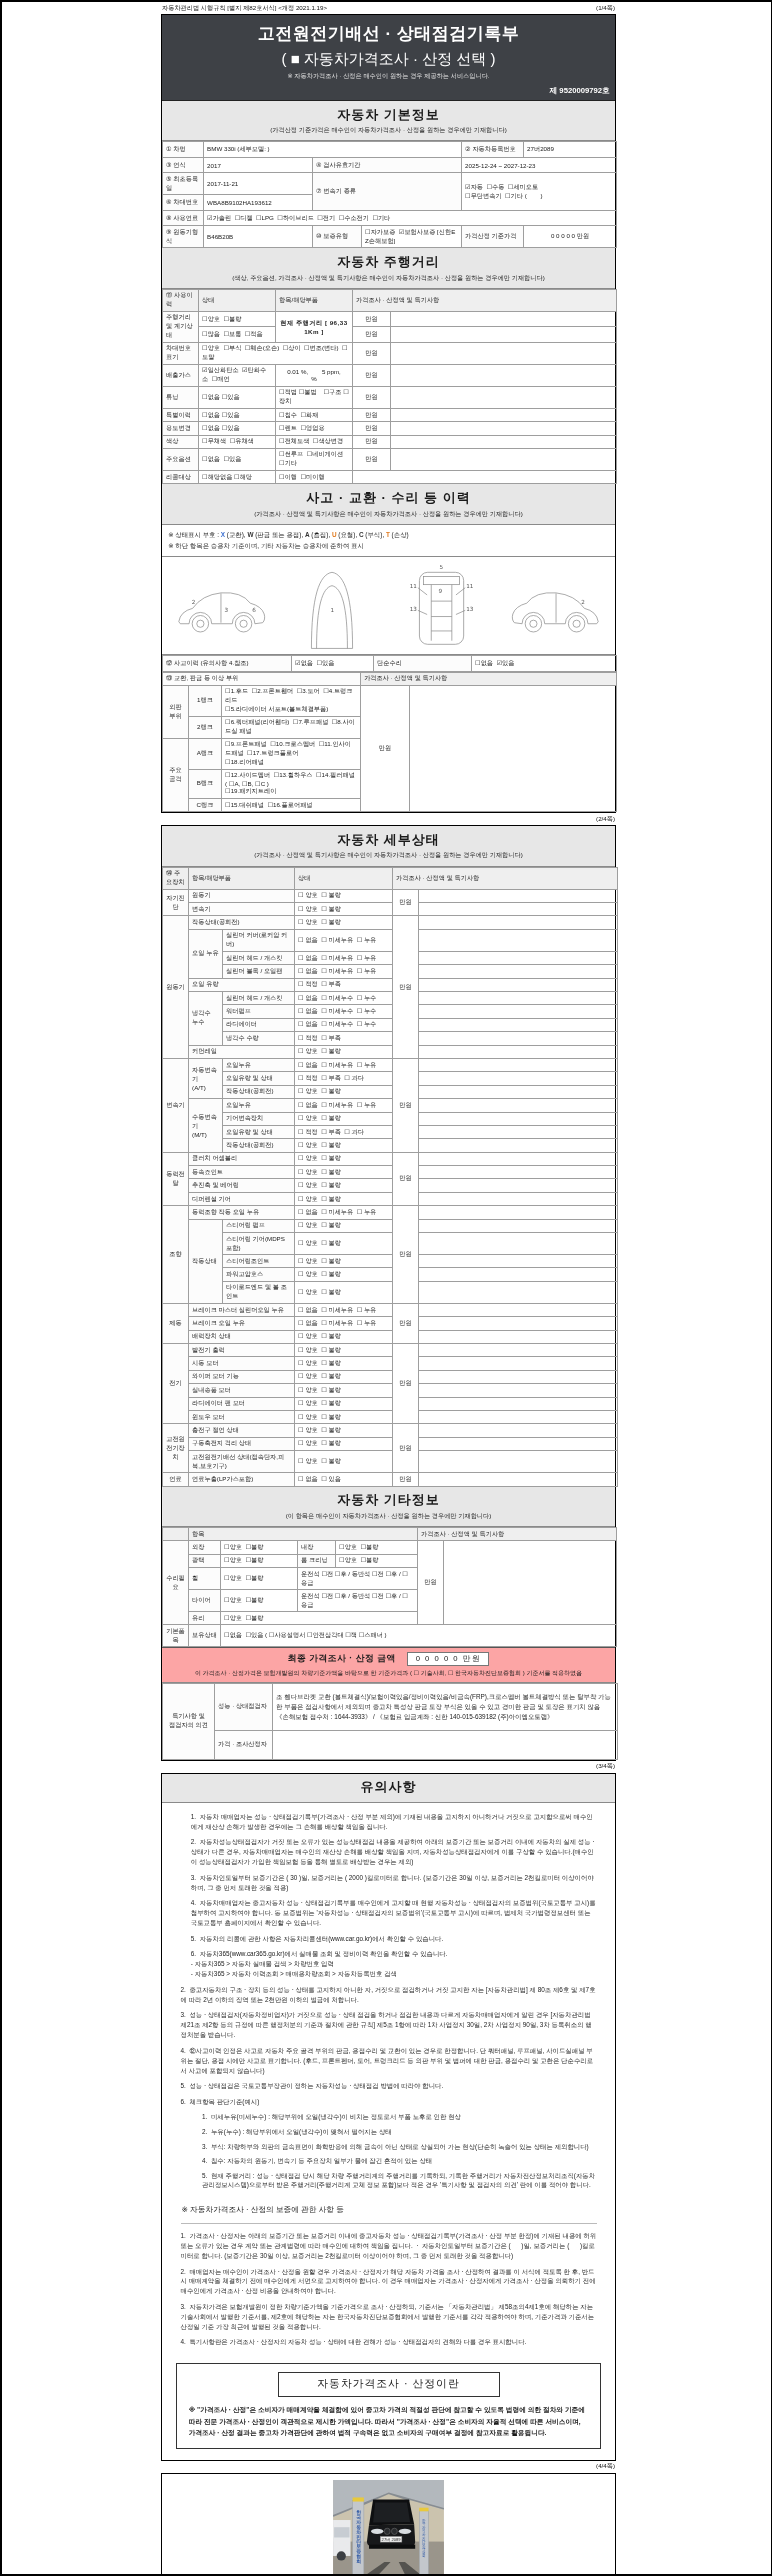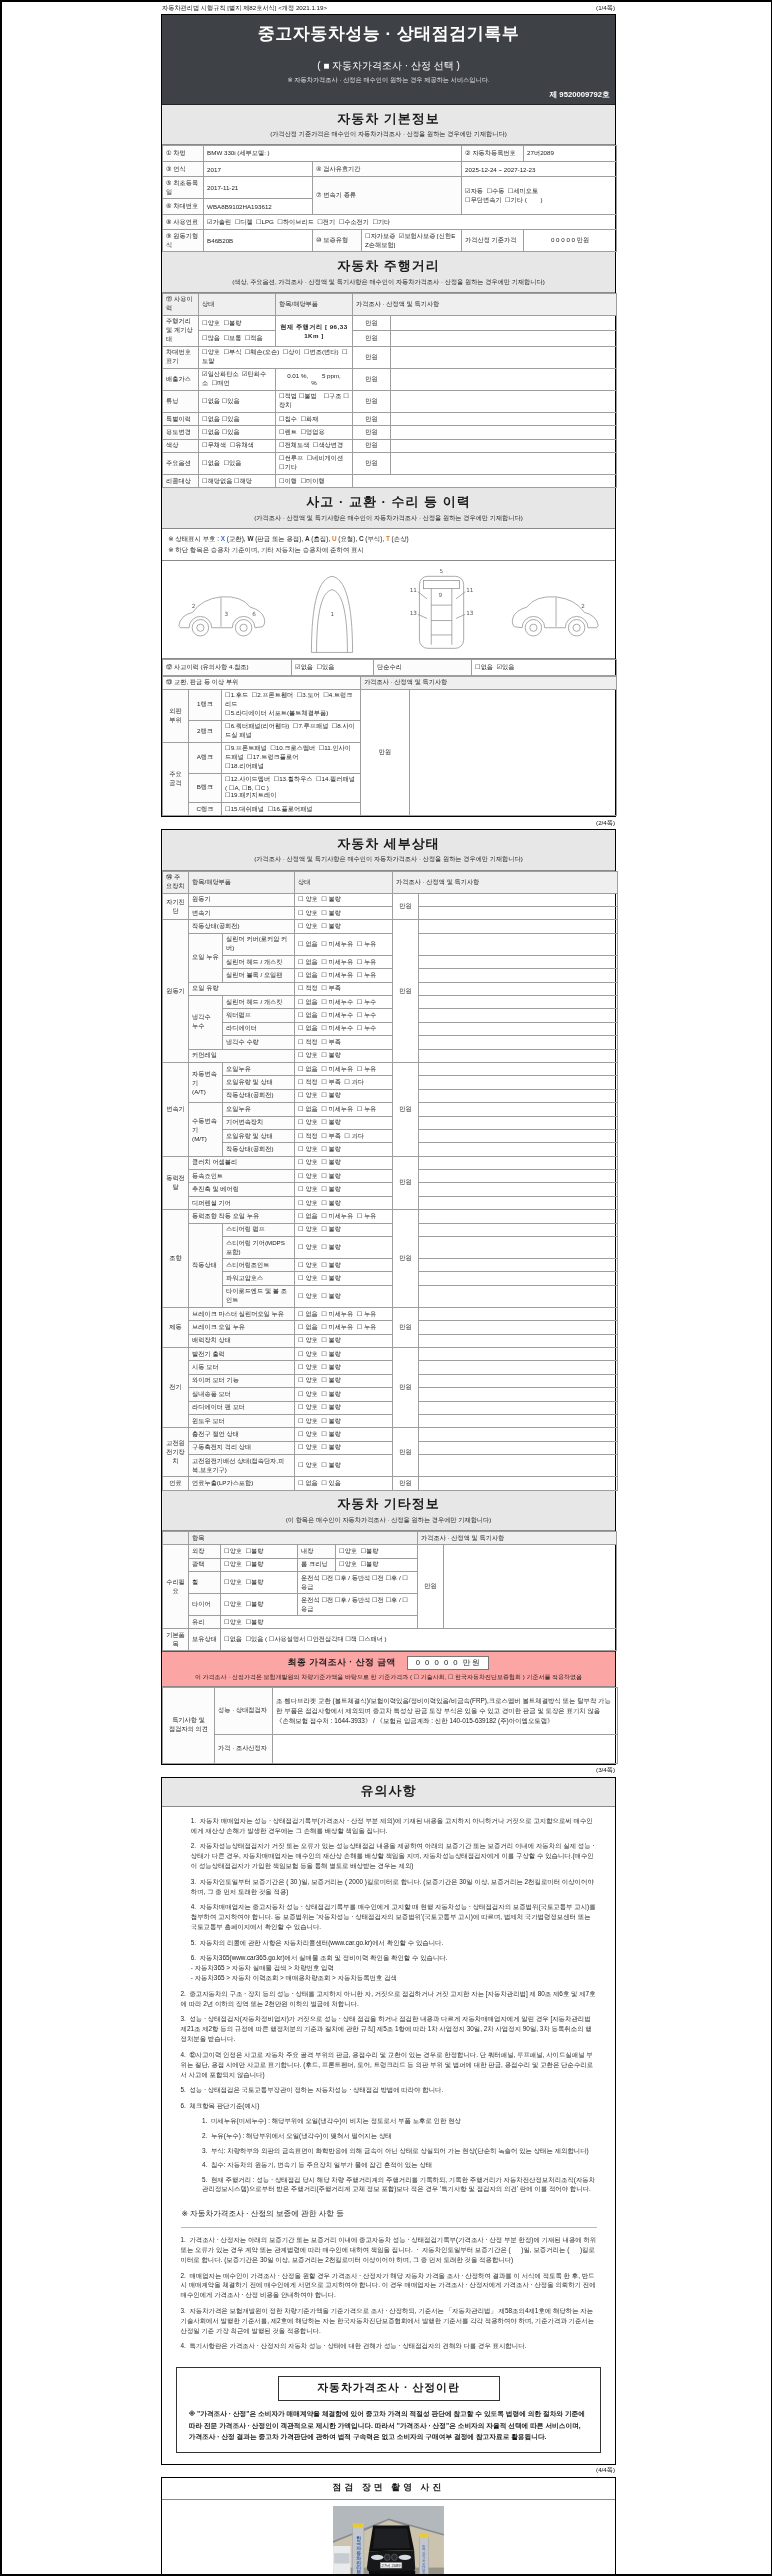--- a/index.html
+++ b/index.html
@@ -6,21 +6,21 @@
   html,body { background:#ffffff; }
   body { font-family:"Liberation Sans","DejaVu Sans",sans-serif; color:#1a1a1a; }
   .page { position:relative; width:773px; height:2576px; border:2.1px solid #000; background:#fff; overflow:hidden; }
   .content { position:absolute; left:159px; top:1px; width:455px; }
 
   .topline { display:flex; justify-content:space-between; font-size:6.2px; padding:0.5px 1px 1px 1px; color:#111; }
 
   .bigbox { border:1.5px solid #000; background:#fff; }
   .darkbox { background:#3e4146; color:#fff; text-align:center; padding:7.2px 5.2px 4.1px 5.2px; border-bottom:0.5px solid #222; }
   .darkbox .t { font-size:17px; font-weight:bold; letter-spacing:0.5px; }
-  .darkbox .s { font-size:10px; margin-top:14px; }
+  .darkbox .s { font-size:15px; margin-top:5px; }
   .darkbox .n { font-size:6.2px; margin-top:3.1px; color:#e3e3e3; }
   .darkbox .docno { text-align:right; font-size:7.7px; font-weight:bold; margin-top:5.2px; padding-left:3.1px; }
 
   .sechead { background:#e7e7e7; text-align:center; padding:4.6px 3.1px 5.2px 3.1px; border-bottom:0.5px solid #8a8a8a; }
   .sechead .st1 { font-size:13px; font-weight:bold; letter-spacing:1px; }
   .sechead .st2 { font-size:6.2px; margin-top:2.6px; color:#222; }
 
   table.tbl { width:100%; border-collapse:collapse; table-layout:fixed; }
   table.tbl td { border:0.5px solid #9e9e9e; font-size:6.2px; padding:1.5px 3.1px; vertical-align:middle; word-break:break-all; }
   td.lab { background:#fcfcfc; }
@@ -49,42 +49,42 @@
   .amountrow .av { display:inline-block; border:0.5px solid #777; background:#fff; padding:1px 7.2px; font-size:7.7px; letter-spacing:1.5px; }
   .amountrow .an { font-size:6px; margin-top:3.1px; }
 
   .noticebody { padding:9.3px 18.5px 5.2px 18.5px; font-size:6.4px; line-height:1.55; }
   .nsec { font-size:7.7px; padding:5.2px 1px 7.2px 1px; border-bottom:0.5px solid #bbb; margin-bottom:7.2px; }
   .nitem { margin:0 0 5.7px 10.3px; }
   .nitem0 { margin:0 0 5.7px 0; }
   .nsub { margin:2.1px 0 4.6px 21.6px; }
 
   .defbox { border:1px solid #333; margin:5.2px 14.4px 10.3px 14.4px; padding:7.2px 11.3px 9.3px 11.3px; }
-  .defbox .dt { width:222px; margin:0 auto 7.2px auto; border:1px solid #333; text-align:center; font-size:10.8px; font-weight:bold; padding:4.6px 2.1px; letter-spacing:1px; }
+  .defbox .dt { width:222px; margin:0 auto 7.2px auto; border:1px solid #333; text-align:center; font-size:10.8px; font-weight:normal; padding:4.6px 2.1px; letter-spacing:1px; }
   .defbox .db { font-size:6.7px; line-height:1.75; font-weight:bold; }
 
   .phototitle { text-align:center; font-size:8.8px; font-weight:bold; letter-spacing:3.1px; padding:4.6px 2.1px; border-bottom:0.5px solid #8a8a8a; }
   .photoarea { padding:6.2px 0 5.2px 0; text-align:center; }
   .photo { display:block; margin:0 auto 5.2px auto; }
 </style>
 </head>
 <body>
 
 <div class="page">
 <div class="content">
 
   <div class="topline">
     <span>자동차관리법 시행규칙 [별지 제82호서식] &lt;개정 2021.1.19&gt;</span>
     <span>(1/4쪽)</span>
   </div>
 
   <div class="bigbox">
 
     <div class="darkbox">
-      <div class="t">중고자동차성능 · 상태점검기록부</div>
+      <div class="t">고전원전기배선 · 상태점검기록부</div>
       <div class="s">( ■ 자동차가격조사 · 산정 선택 )</div>
       <div class="n">※ 자동차가격조사 · 산정은 매수인이 원하는 경우 제공하는 서비스입니다.</div>
       <div class="docno">제 9520009792호</div>
     </div>
 
     <div class="sechead">
       <div class="st1">자동차 기본정보</div>
       <div class="st2">(가격산정 기준가격은 매수인이 자동차가격조사 · 산정을 원하는 경우에만 기재합니다)</div>
     </div>
     <table class="tbl">
@@ -730,21 +730,20 @@
     </div>
     <div class="defbox">
       <div class="dt">자동차가격조사 · 산정이란</div>
       <div class="db pre">※ "가격조사 · 산정"은 소비자가 매매계약을 체결함에 있어 중고차 가격의 적절성 판단에 참고할 수 있도록 법령에 의한 절차와 기준에 따라 전문 가격조사 · 산정인이 객관적으로 제시한 가액입니다. 따라서 "가격조사 · 산정"은 소비자의 자율적 선택에 따른 서비스이며, 가격조사 · 산정 결과는 중고차 가격판단에 관하여 법적 구속력은 없고 소비자의 구매여부 결정에 참고자료로 활용됩니다.</div>
     </div>
   </div>
 
   <div class="marker">(4/4쪽)</div>
 
   <div class="bigbox">
-    <div class="phototitle">점검 장면 촬영 사진</div>
     <div class="photoarea">
 
       <svg class="photo" width="111" height="117" viewBox="0 0 216 228">
         <rect x="0" y="0" width="216" height="228" fill="#cbc3ae"></rect>
         <polygon points="0,0 216,0 216,58 108,26 0,72" fill="#b3b8bd"></polygon>
         <path d="M0,70 L108,26 M40,56 L108,26 M216,56 L108,26 M150,40 L108,26" stroke="#878c91" stroke-width="3" fill="none"></path>
         <rect x="0" y="120" width="216" height="108" fill="#9a958b"></rect>
         <ellipse cx="120" cy="205" rx="95" ry="20" fill="#6e6a63"></ellipse>
         <rect x="0" y="78" width="34" height="70" fill="#e9eaec"></rect>
         <rect x="2" y="92" width="30" height="20" fill="#c7ccd2"></rect>

